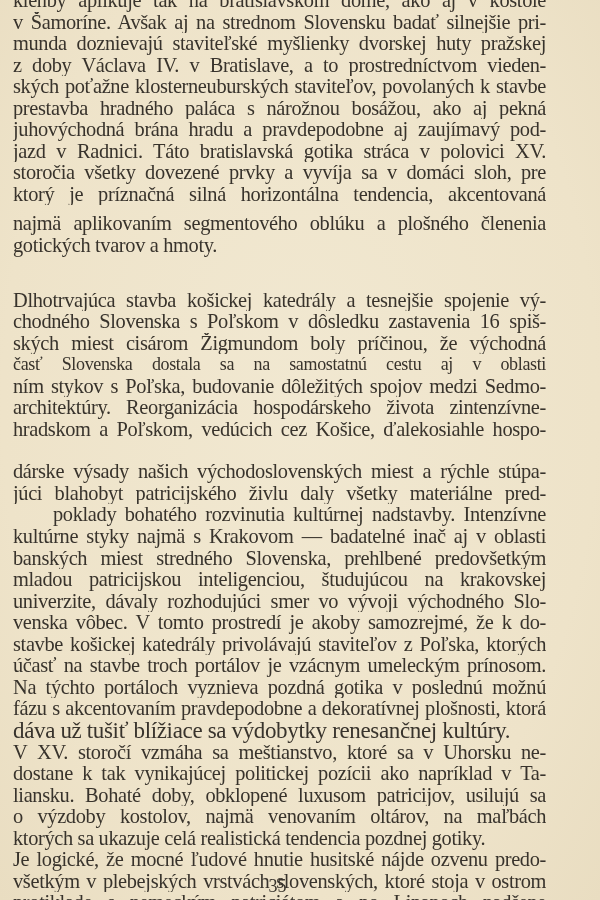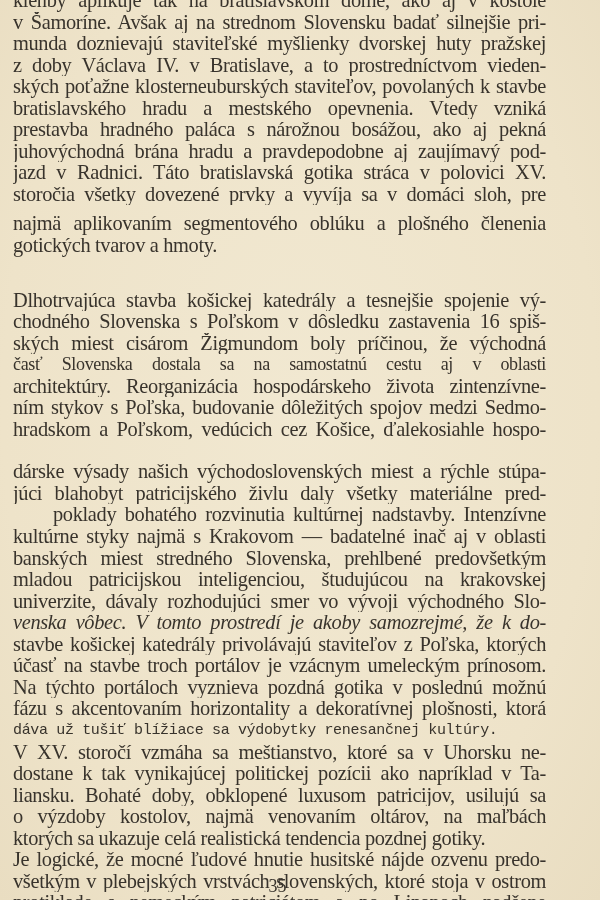--- a/index.html
+++ b/index.html
@@ -58,47 +58,47 @@
 </head>
 <body>
 
 <div class="page">
   <div class="text-block" id="text-block">
       <span class="line" style="white-space: normal; font-size: 20.4px; overflow: hidden;">klenby aplikuje tak na bratislavskom dóme, ako aj v kostole</span>
       <span class="line" style="white-space: normal; font-size: 20.4px; overflow: hidden;">v Šamoríne. Avšak aj na strednom Slovensku badať silnejšie pri-</span>
       <span class="line" style="white-space: normal; font-size: 20.4px; overflow: hidden;">munda doznievajú staviteľské myšlienky dvorskej huty pražskej</span>
       <span class="line" style="white-space: normal; font-size: 20.4px; overflow: hidden;">z doby Václava IV. v Bratislave, a to prostredníctvom vieden-</span>
       <span class="line" style="white-space: normal; font-size: 20.4px; overflow: hidden;">ských poťažne klosterneuburských staviteľov, povolaných k stavbe</span>
-      <span class="line" style="white-space: normal; font-size: 20.4px; overflow: hidden;">bratislavského hradu a mestského opevnenia. Vtedy vzniká</span>
       <span class="line" style="white-space: normal; font-size: 20.4px; overflow: hidden;">prestavba hradného paláca s nárožnou bosážou, ako aj pekná</span>
       <span class="line" style="white-space: normal; font-size: 20.4px; overflow: hidden;">juhovýchodná brána hradu a pravdepodobne aj zaujímavý pod-</span>
       <span class="line" style="white-space: normal; font-size: 20.4px; overflow: hidden;">jazd v Radnici. Táto bratislavská gotika stráca v polovici XV.</span>
       <span class="line" style="white-space: normal; font-size: 20.4px; overflow: hidden;">storočia všetky dovezené prvky a vyvíja sa v domáci sloh, pre</span>
+      <span class="line" style="white-space: normal; font-size: 20.4px; overflow: hidden;">ktorý je príznačná silná horizontálna tendencia, akcentovaná</span>
       <span class="line" style="white-space: normal; font-size: 20.4px; overflow: hidden; margin-top: 8px;">najmä aplikovaním segmentového oblúku a plošného členenia</span>
       <span class="line last" style="white-space: nowrap; font-size: 20.4px;">gotických tvarov a hmoty.</span>
       <span class="line" style="white-space: normal; font-size: 20.4px; overflow: hidden; margin-top: 33px;">Dlhotrvajúca stavba košickej katedrály a tesnejšie spojenie vý-</span>
       <span class="line" style="white-space: normal; font-size: 20.4px; overflow: hidden;">chodného Slovenska s Poľskom v dôsledku zastavenia 16 spiš-</span>
       <span class="line" style="white-space: normal; font-size: 20.4px; overflow: hidden;">ských miest cisárom Žigmundom boly príčinou, že východná</span>
       <span class="line" style="white-space: normal; font-size: 18px; overflow: hidden;">časť Slovenska dostala sa na samostatnú cestu aj v oblasti</span>
+      <span class="line" style="white-space: normal; font-size: 20.4px; overflow: hidden;">ním stykov s Poľska, budovanie dôležitých spojov medzi Sedmo-</span>
       <span class="line" style="white-space: normal; font-size: 20.4px; overflow: hidden;">architektúry. Reorganizácia hospodárskeho života zintenzívne-</span>
-      <span class="line" style="white-space: normal; font-size: 20.4px; overflow: hidden;">ním stykov s Poľska, budovanie dôležitých spojov medzi Sedmo-</span>
       <span class="line" style="white-space: normal; font-size: 20.4px; overflow: hidden;">hradskom a Poľskom, vedúcich cez Košice, ďalekosiahle hospo-</span>
       <span class="line" style="white-space: normal; font-size: 20.4px; overflow: hidden; margin-top: 21px;">dárske výsady našich východoslovenských miest a rýchle stúpa-</span>
       <span class="line" style="white-space: normal; font-size: 20.4px; overflow: hidden;">júci blahobyt patricijského živlu daly všetky materiálne pred-</span>
       <span class="line" style="white-space: normal; font-size: 20.4px; overflow: hidden; margin-left: 40px;">poklady bohatého rozvinutia kultúrnej nadstavby. Intenzívne</span>
       <span class="line" style="white-space: normal; font-size: 20.4px; overflow: hidden;">kultúrne styky najmä s Krakovom — badatelné inač aj v oblasti</span>
       <span class="line" style="white-space: normal; font-size: 20.4px; overflow: hidden;">banských miest stredného Slovenska, prehlbené predovšetkým</span>
       <span class="line" style="white-space: normal; font-size: 20.4px; overflow: hidden;">mladou patricijskou inteligenciou, študujúcou na krakovskej</span>
       <span class="line" style="white-space: normal; font-size: 20.4px; overflow: hidden;">univerzite, dávaly rozhodujúci smer vo vývoji východného Slo-</span>
-      <span class="line" style="white-space: normal; font-size: 20.4px; overflow: hidden; font-style: italic;">venska vôbec. V tomto prostredí je akoby samozrejmé, že k do-</span>
+      <span class="line" style="white-space: normal; font-size: 20.4px; overflow: hidden;">venska vôbec. V tomto prostredí je akoby samozrejmé, že k do-</span>
       <span class="line" style="white-space: normal; font-size: 20.4px; overflow: hidden;">stavbe košickej katedrály privolávajú staviteľov z Poľska, ktorých</span>
       <span class="line" style="white-space: normal; font-size: 20.4px; overflow: hidden;">účasť na stavbe troch portálov je vzácnym umeleckým prínosom.</span>
       <span class="line" style="white-space: normal; font-size: 20.4px; overflow: hidden;">Na týchto portáloch vyznieva pozdná gotika v poslednú možnú</span>
-      <span class="line" style="white-space: normal; font-size: 20.4px; overflow: hidden;">fázu s akcentovaním horizontality a dekoratívnej plošnosti, ktorá</span>
-      <span class="line last" style="white-space: nowrap; font-size: 15px; font-family: Liberation Mono, monospace;">dáva už tušiť blížiace sa výdobytky renesančnej kultúry.</span>
+      <span class="line" style="white-space: normal; font-size: 20.4px; overflow: hidden;">fázu s akcentovaním pravdepodobne a dekoratívnej plošnosti, ktorá</span>
+      <span class="line last" style="white-space: nowrap; font-size: 23px;">dáva už tušiť blížiace sa výdobytky renesančnej kultúry.</span>
       <span class="line" style="white-space: normal; font-size: 20.4px; overflow: hidden;">V XV. storočí vzmáha sa meštianstvo, ktoré sa v Uhorsku ne-</span>
       <span class="line" style="white-space: normal; font-size: 20.4px; overflow: hidden;">dostane k tak vynikajúcej politickej pozícii ako napríklad v Ta-</span>
       <span class="line" style="white-space: normal; font-size: 20.4px; overflow: hidden;">liansku. Bohaté doby, obklopené luxusom patricijov, usilujú sa</span>
       <span class="line" style="white-space: normal; font-size: 20.4px; overflow: hidden;">o výzdoby kostolov, najmä venovaním oltárov, na maľbách</span>
       <span class="line last" style="white-space: nowrap; font-size: 20.4px;">ktorých sa ukazuje celá realistická tendencia pozdnej gotiky.</span>
       <span class="line" style="white-space: normal; font-size: 20.4px; overflow: hidden;">Je logické, že mocné ľudové hnutie husitské nájde ozvenu predo-</span>
       <span class="line" style="white-space: normal; font-size: 20.4px; overflow: hidden;">všetkým v plebejských vrstvách slovenských, ktoré stoja v ostrom</span>
       <span class="line" style="white-space: normal; font-size: 20.4px; overflow: hidden;">protiklade s nemeckým patriciátom a po Lipanoch nadšene</span>
       <span class="line" style="white-space: normal; font-size: 20.4px; overflow: hidden;">vítajú hnutie Bratríkov, ktoré ohrožovalo panstvo oligarchie a</span>
     </div>

